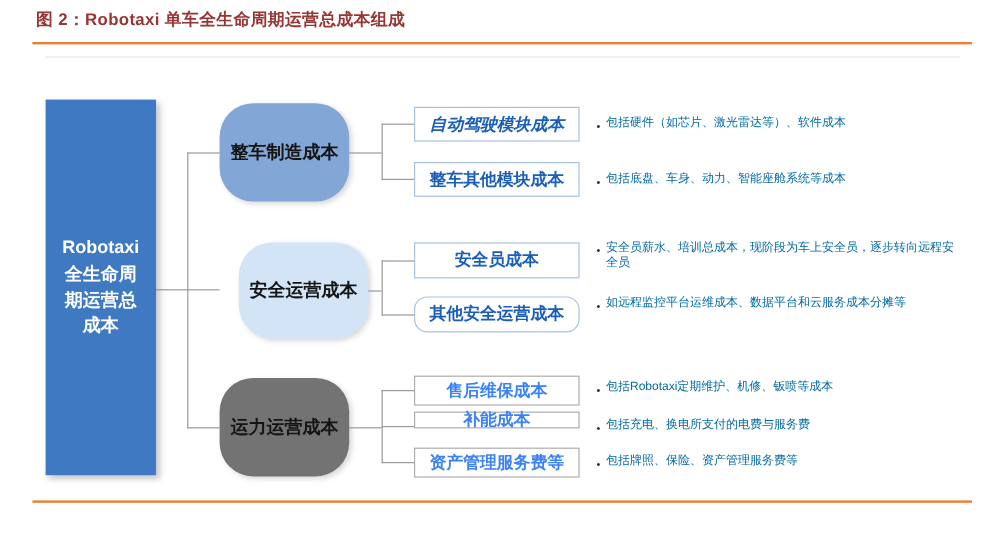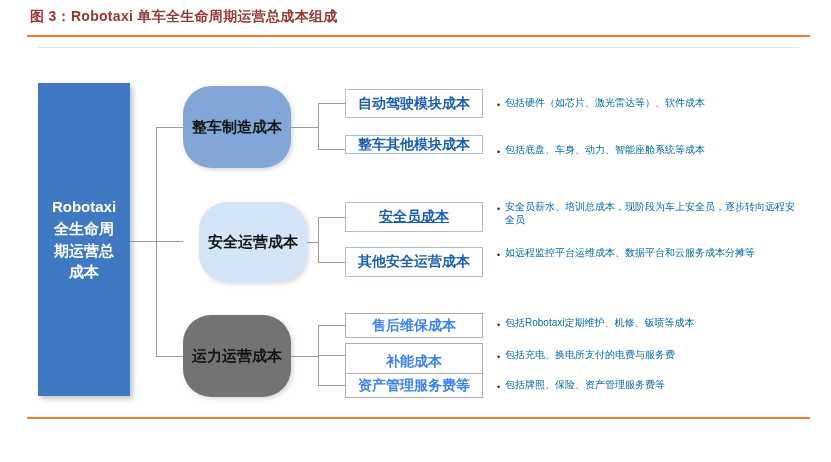--- a/index.html
+++ b/index.html
@@ -36,26 +36,26 @@
   .g2 { top:202px; height:80px; background:#D2E4F5;margin-left:16px; }
   .g3 { top:315px; height:82px; background:#737373; }
 
   .child-box {
     position:absolute; left:345px; width:138px; background:#ffffff;
     display:flex; align-items:center; justify-content:center;
     font-weight:bold; font-size:14px;
   }
   .blue-child { border:1px solid #A9C2DC; color:#1A5EB8; }
   .gray-child { border:1px solid #ADADAD; color:#3b82f6; }
-  .c1 { top:89px;  height:29px; }
-  .c2 { top:135px; height:19px; }
-  .c3 { top:202px; height:30px;text-decoration:underline; }
-  .c4 { top:247px; height:30px; }
+  .c1 { top:89px;  height:29px;font-style:italic; }
+  .c2 { top:135px; height:29px; }
+  .c3 { top:202px; height:30px; }
+  .c4 { top:247px; height:30px;border-radius:11px; }
   .c5 { top:313px; height:25px; }
-  .c6 { top:343px; height:37px; }
+  .c6 { top:343px; height:14px; }
   .c7 { top:373px; height:25px; }
 
   .desc { position:absolute; left:497px; display:flex; }
   .desc .bullet { width:8px; font-size:9px; color:#2b2b2b; padding-top:4px; }
   .desc .txt { width:292px; font-size:10px; color:#0369a1; line-height:1.3; }
   .d1 { top:96px; }
   .d2 { top:143px; }
   .d3 { top:200px; }
   .d4 { top:246px; }
   .d5 { top:316px; }
@@ -66,21 +66,21 @@
   .h { height:1px; }
   .v { width:1px; }
 
   .footer-src { position:absolute; left:30px; top:428px; font-size:12.5px; color:#4a4a4a; }
 </style>
 </head>
 <body>
 
 <div class="page">
 
-  <div class="fig-title">图 3：Robotaxi 单车全生命周期运营总成本组成</div>
+  <div class="fig-title">图 2：Robotaxi 单车全生命周期运营总成本组成</div>
   <div class="rule rule-top"></div>
   <div class="faint-line"></div>
 
   <div class="line h" style="left:130px; top:241px; width:26px;"></div>
   <div class="line v" style="left:156px; top:127px; height:230px;"></div>
   <div class="line h" style="left:156px; top:127px; width:27px;"></div>
   <div class="line h" style="left:156px; top:241px; width:27px;"></div>
   <div class="line h" style="left:156px; top:356px; width:27px;"></div>
 
   <div class="line h" style="left:291px; top:127px; width:27px;"></div>

